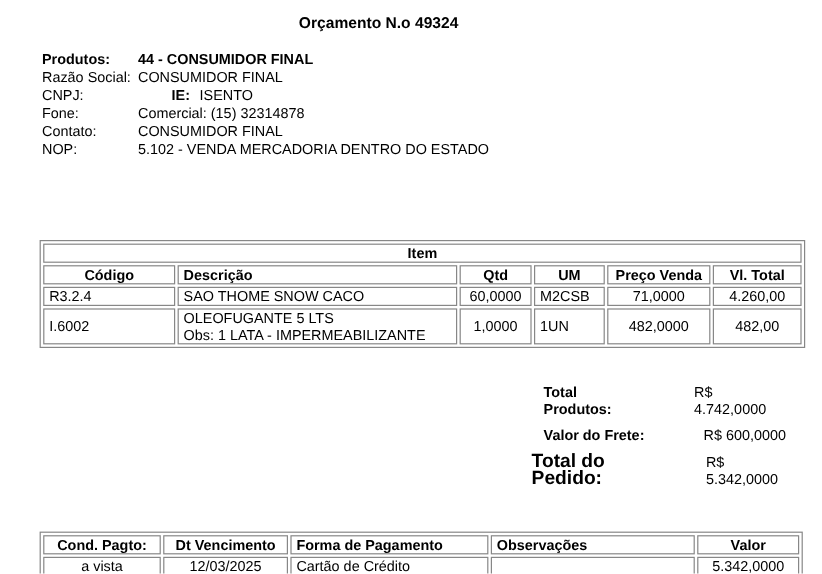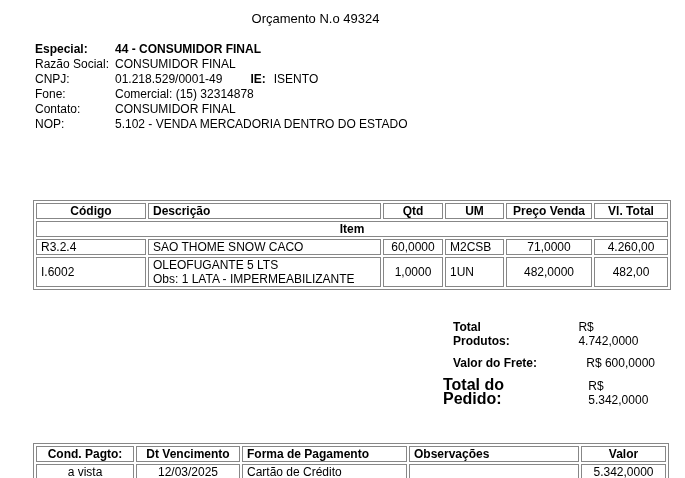--- a/index.html
+++ b/index.html
@@ -8,21 +8,21 @@
     font-family: "Liberation Sans", sans-serif;
     font-size: 12px;
     color: #000000;
     position: relative;
   }
 
   .title {
     position: absolute;
     top: 11px; left: 0; width: 631px;
     text-align: center;
-    font-weight: normal;
+    font-weight: bold;
     font-size: 13px;
   }
 
   
   .client {
     position: absolute;
     top: 42px; left: 35px;
   }
   .client .row { display: flex; line-height: 15px; }
   .client .lbl { width: 80px; flex: 0 0 80px; }
@@ -75,30 +75,29 @@
   .totals .trow.grand { margin-top: 2px; }
   .totals .trow.grand .tlbl { padding-left: 0; font-size: 16px; font-weight: bold; }
 </style>
 </head>
 <body>
 
 <div class="title">Orçamento N.o 49324</div>
 
 <div class="client">
   <div class="row">
-    <span class="lbl bold">Especial:</span>
+    <span class="lbl bold">Produtos:</span>
     <span class="val bold">44 - CONSUMIDOR FINAL</span>
   </div>
   <div class="row">
     <span class="lbl">Razão Social:</span>
     <span class="val">CONSUMIDOR FINAL</span>
   </div>
   <div class="row">
     <span class="lbl">CNPJ:</span>
-    <span class="val">01.218.529/0001-49</span>
     <span class="val ie-label">IE:</span>
     <span class="val ie-value">ISENTO</span>
   </div>
   <div class="row">
     <span class="lbl">Fone:</span>
     <span class="val">Comercial: (15) 32314878</span>
   </div>
   <div class="row">
     <span class="lbl">Contato:</span>
     <span class="val">CONSUMIDOR FINAL</span>
@@ -113,29 +112,29 @@
   <colgroup>
     <col style="width:110px">
       <col style="width:233px">
       <col style="width:60px">
     <col style="width:59px">
       <col style="width:86px">
       <col style="width:74px">
   </colgroup>
   <tbody>
       <tr>
+    <td colspan="6" class="hdr c">Item</td>
+  </tr>
+  <tr>
     <td class="hdr c">Código</td>
     <td class="hdr">Descrição</td>
     <td class="hdr c">Qtd</td>
     <td class="hdr c">UM</td>
     <td class="hdr c">Preço Venda</td>
     <td class="hdr c">Vl. Total</td>
-  </tr>
-  <tr>
-    <td colspan="6" class="hdr c">Item</td>
   </tr>
   <tr>
     <td>R3.2.4</td>
     <td>SAO THOME SNOW CACO</td>
     <td class="r">60,0000</td>
     <td>M2CSB</td>
     <td class="r">71,0000</td>
     <td class="r">4.260,00</td>
   </tr>
   <tr>

